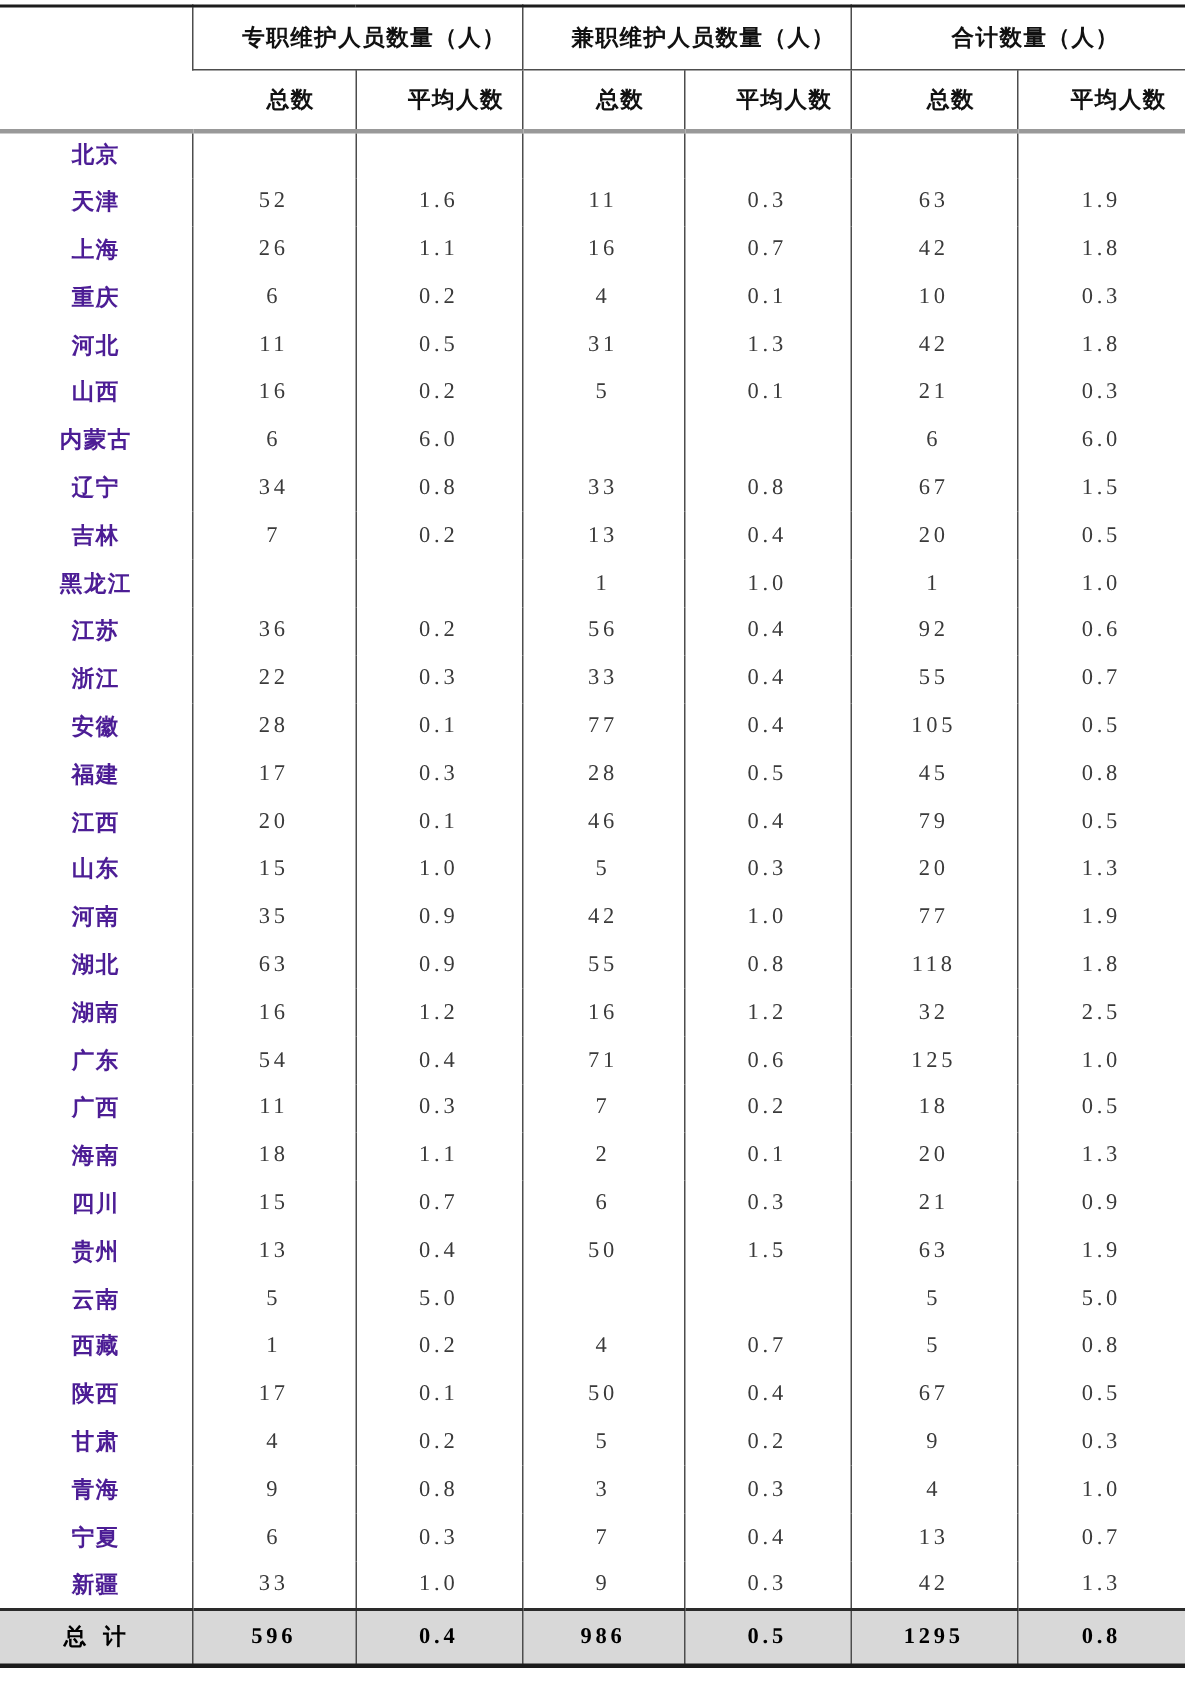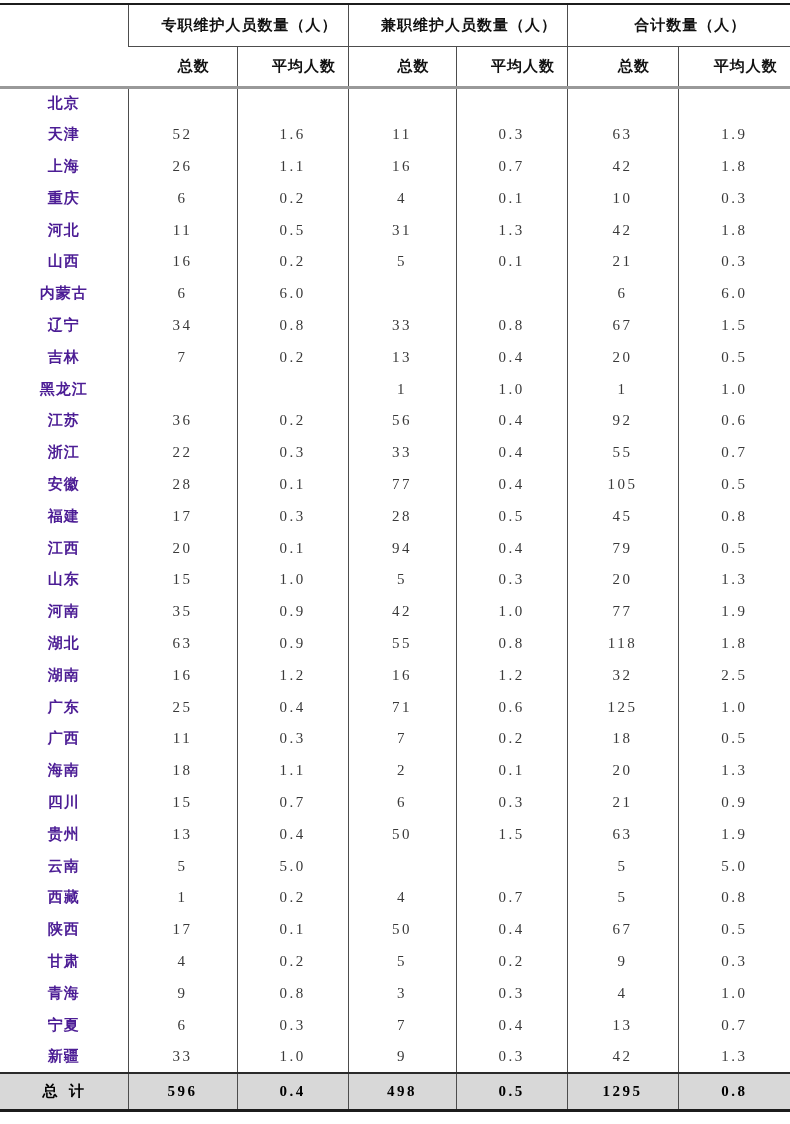--- a/index.html
+++ b/index.html
@@ -238,21 +238,21 @@
         <td class="num">0.3</td>
         <td class="num">28</td>
         <td class="num">0.5</td>
         <td class="num">45</td>
         <td class="num">0.8</td>
       </tr>
       <tr>
         <th class="region">江西</th>
         <td class="num">20</td>
         <td class="num">0.1</td>
-        <td class="num">94</td>
+        <td class="num">46</td>
         <td class="num">0.4</td>
         <td class="num">79</td>
         <td class="num">0.5</td>
       </tr>
       <tr>
         <th class="region">山东</th>
         <td class="num">15</td>
         <td class="num">1.0</td>
         <td class="num">5</td>
         <td class="num">0.3</td>
@@ -281,21 +281,21 @@
         <th class="region">湖南</th>
         <td class="num">16</td>
         <td class="num">1.2</td>
         <td class="num">16</td>
         <td class="num">1.2</td>
         <td class="num">32</td>
         <td class="num">2.5</td>
       </tr>
       <tr>
         <th class="region">广东</th>
-        <td class="num">25</td>
+        <td class="num">54</td>
         <td class="num">0.4</td>
         <td class="num">71</td>
         <td class="num">0.6</td>
         <td class="num">125</td>
         <td class="num">1.0</td>
       </tr>
       <tr>
         <th class="region">广西</th>
         <td class="num">11</td>
         <td class="num">0.3</td>
@@ -394,19 +394,19 @@
         <td class="num">42</td>
         <td class="num">1.3</td>
       </tr>
     </tbody>
 
   <tfoot>
     <tr class="total-row">
       <th class="total-label">总  计</th>
       <td class="num">596</td>
       <td class="num">0.4</td>
-      <td class="num">498</td>
+      <td class="num">986</td>
       <td class="num">0.5</td>
       <td class="num">1295</td>
       <td class="num">0.8</td>
     </tr>
   </tfoot>
 </table>
 
 </body></html>

